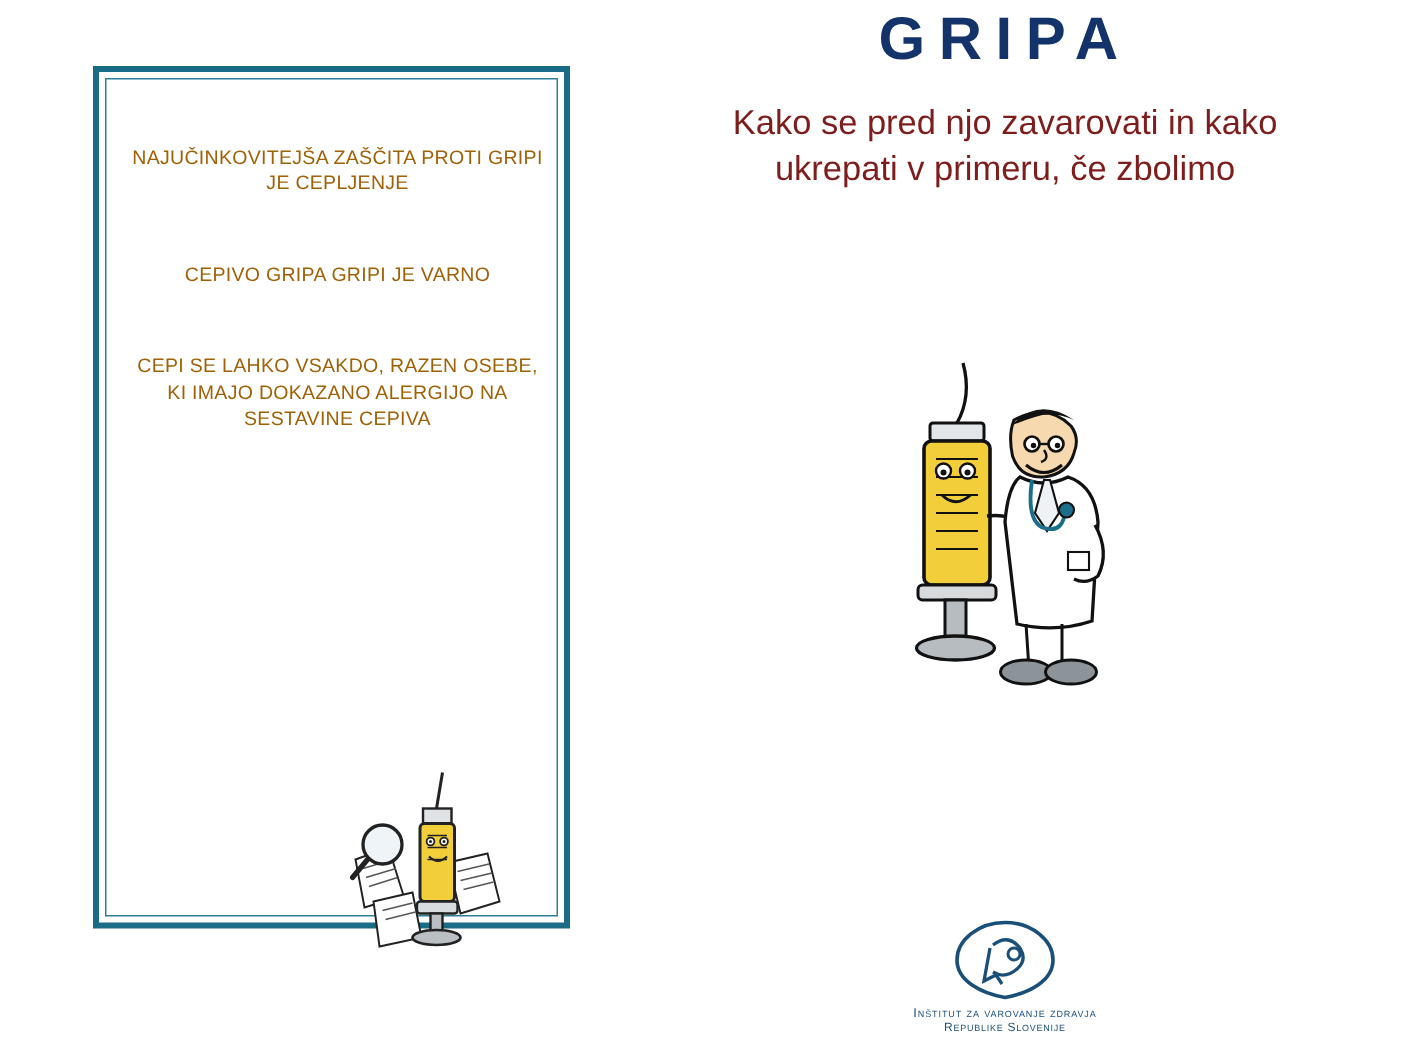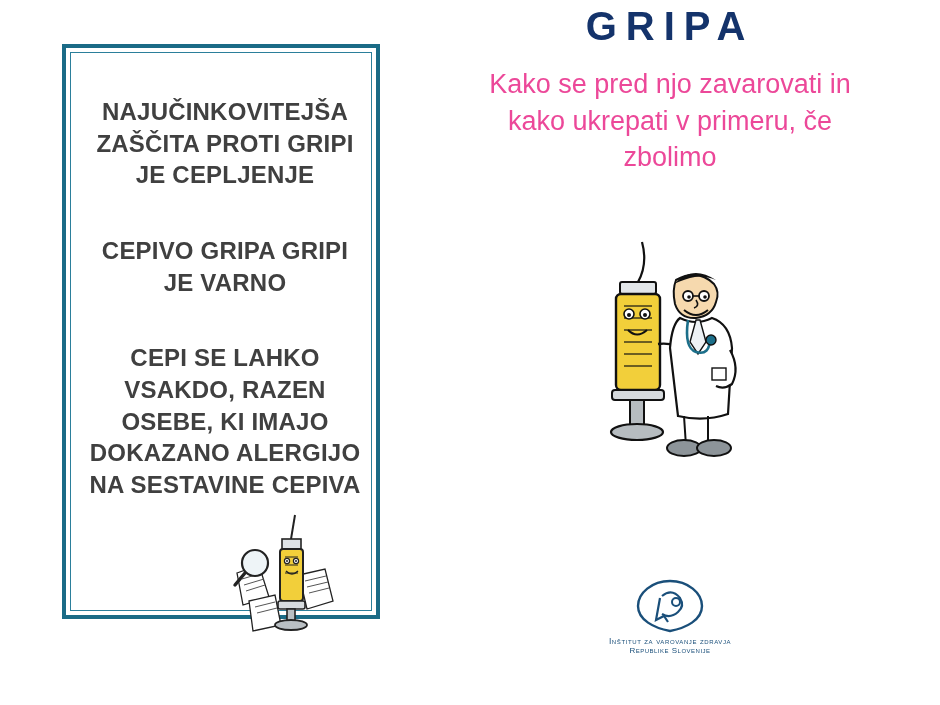--- a/index.html
+++ b/index.html
@@ -43,23 +43,23 @@
   }
 
   .statements {
     position: absolute;
     left: 18px;
     top: 48px;
     width: 282px;
     text-align: center;
   }
   .statement {
-    color: #404040;
-    font-weight: bold;
-    font-size: 24px;
+    color: #a16207;
+    font-weight: normal;
+    font-size: 13px;
     line-height: 1.32;
     letter-spacing: 0.2px;
     margin-bottom: 44px;
   }
   .statement:last-child { margin-bottom: 12px; }
 
   
   .title {
     position: absolute;
     left: 400px;
@@ -70,22 +70,22 @@
     font-weight: bold;
     font-size: 40px;
     letter-spacing: 9px;
   }
   .subtitle {
     position: absolute;
     left: 460px;
     top: 66px;
     width: 420px;
     text-align: center;
-    color: #ec4899;
-    font-size: 27px;
+    color: #7f1d1d;
+    font-size: 23px;
     line-height: 1.36;
     font-weight: normal;
   }
 
   
   .illus-right {
     position: absolute;
     left: 580px;
     top: 240px;
     width: 170px;
@@ -96,21 +96,21 @@
     left: 163px;
     top: 465px;
     width: 118px;
     height: 125px;
   }
 
   
   .logo-block {
     position: absolute;
     left: 560px;
-    top: 578px;
+    top: 612px;
     width: 220px;
     text-align: center;
   }
   .logo-mark { display: block; margin: 0 auto; }
   .logo-line1 {
     color: #1a4f7a;
     font-size: 8.5px;
     letter-spacing: 0.6px;
     margin-top: 2px;
     font-variant: small-caps;

